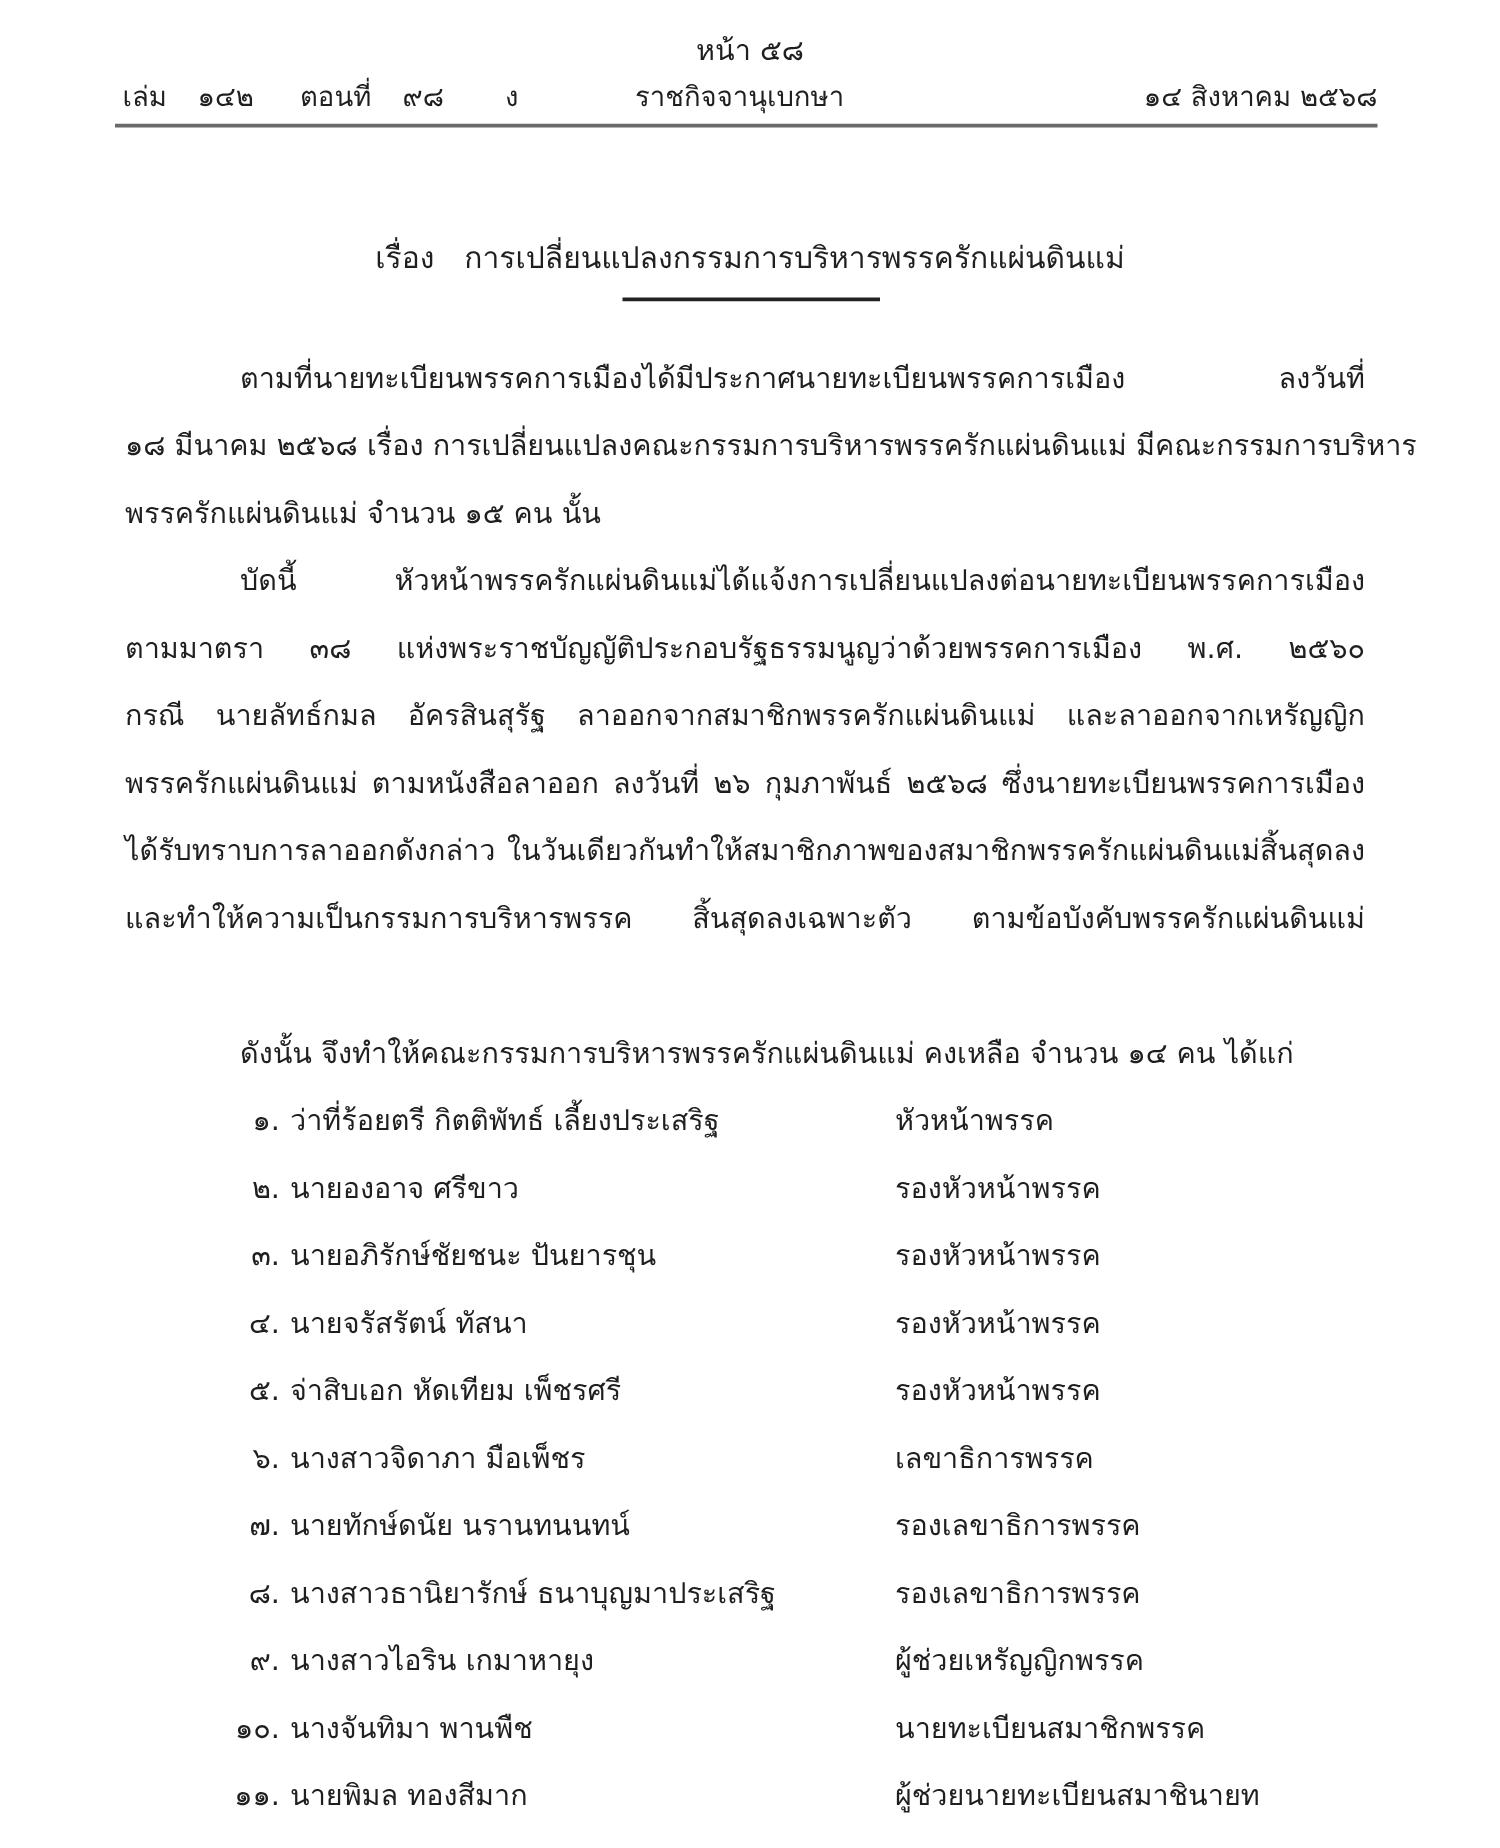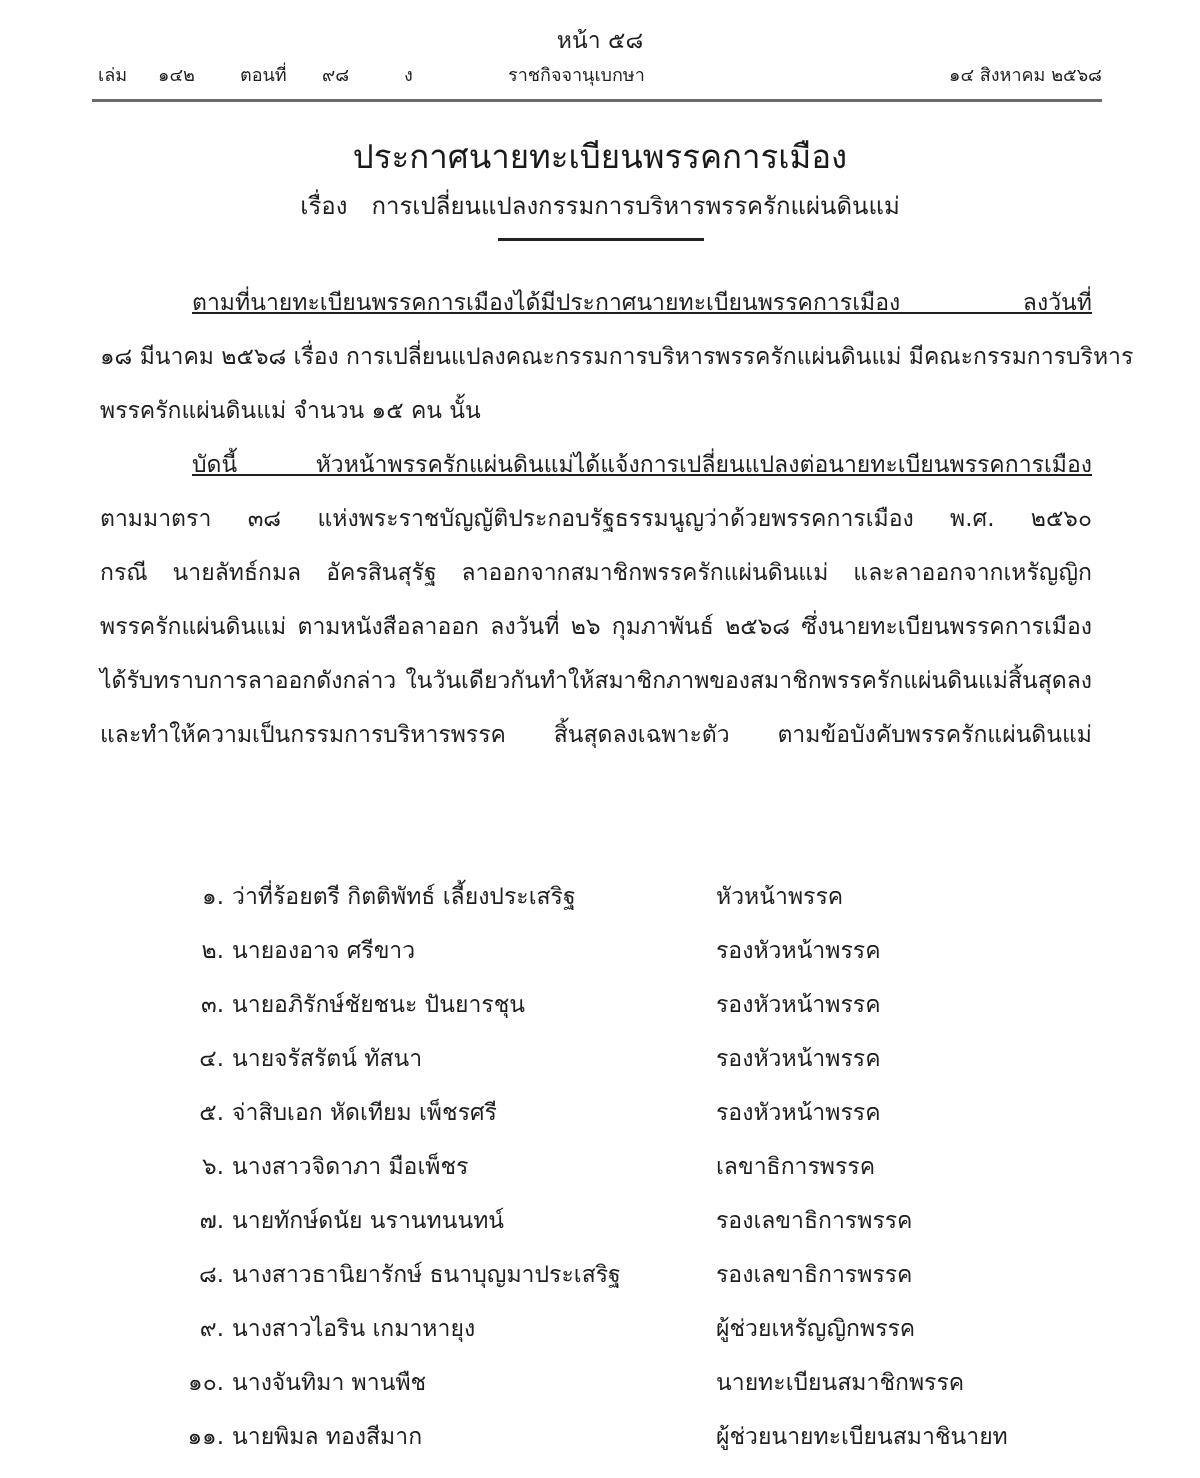--- a/index.html
+++ b/index.html
@@ -23,21 +23,21 @@
     .abs { position: absolute; white-space: nowrap; }
 
     
     .page-no {
       top: 22px; left: 0; width: 1200px;
       text-align: center;
       font-size: 23px;
     }
     .hdr {
       top: 60px;
-      font-size: 18px;
+      font-size: 22px;
     }
     .hdr-rule {
       position: absolute;
       left: 92px; top: 99px;
       width: 1010px; height: 3px;
       background: #6a6a6a;
     }
 
     
     .title {
@@ -60,21 +60,21 @@
     }
 
     
     .line {
       font-size: 23px;
       left: 100px;
       width: 992px;
       text-align: justify;
       text-align-last: justify;
     }
-    .line.indent { left: 192px; width: 900px; text-decoration: underline; }
+    .line.indent { left: 192px; width: 900px; }
     .line.last { text-align-last: left; }
 
     
     .member-no {
       font-size: 23px;
       width: 52px;
       text-align: right;
     }
     .member-name { font-size: 23px; left: 232px; }
     .member-role { font-size: 23px; left: 716px; }
@@ -89,37 +89,37 @@
   <div class="abs hdr" style="left:98px;">เล่ม</div>
   <div class="abs hdr" style="left:158px;">๑๔๒</div>
   <div class="abs hdr" style="left:240px;">ตอนที่</div>
   <div class="abs hdr" style="left:322px;">๙๘</div>
   <div class="abs hdr" style="left:404px;">ง</div>
   <div class="abs hdr" style="left:508px;">ราชกิจจานุเบกษา</div>
   <div class="abs hdr" style="right:98px;">๑๔ สิงหาคม ๒๕๖๘</div>
 
   <div class="hdr-rule"></div>
 
-  <div class="abs title">ประกาศนายทะเบียนพรรคการเมือง</div>
   <div class="abs subject">
     <span>เรื่อง</span><span class="gap"></span><span>การเปลี่ยนแปลงกรรมการบริหารพรรครักแผ่นดินแม่</span>
   </div>
   <div class="title-rule"></div>
 
   <div class="abs line indent" style="top:284px;">ตามที่นายทะเบียนพรรคการเมืองได้มีประกาศนายทะเบียนพรรคการเมือง ลงวันที่</div>
   <div class="abs line" style="top:338px;">๑๘ มีนาคม ๒๕๖๘ เรื่อง การเปลี่ยนแปลงคณะกรรมการบริหารพรรครักแผ่นดินแม่ มีคณะกรรมการบริหาร</div>
   <div class="abs line last" style="top:392px;">พรรครักแผ่นดินแม่ จำนวน ๑๕ คน นั้น</div>
 
   <div class="abs line indent" style="top:446px;">บัดนี้ หัวหน้าพรรครักแผ่นดินแม่ได้แจ้งการเปลี่ยนแปลงต่อนายทะเบียนพรรคการเมือง</div>
   <div class="abs line" style="top:500px;">ตามมาตรา ๓๘ แห่งพระราชบัญญัติประกอบรัฐธรรมนูญว่าด้วยพรรคการเมือง พ.ศ. ๒๕๖๐</div>
   <div class="abs line" style="top:554px;">กรณี นายลัทธ์กมล อัครสินสุรัฐ ลาออกจากสมาชิกพรรครักแผ่นดินแม่ และลาออกจากเหรัญญิก</div>
   <div class="abs line" style="top:608px;">พรรครักแผ่นดินแม่ ตามหนังสือลาออก ลงวันที่ ๒๖ กุมภาพันธ์ ๒๕๖๘ ซึ่งนายทะเบียนพรรคการเมือง</div>
   <div class="abs line" style="top:662px;">ได้รับทราบการลาออกดังกล่าว ในวันเดียวกันทำให้สมาชิกภาพของสมาชิกพรรครักแผ่นดินแม่สิ้นสุดลง</div>
   <div class="abs line" style="top:716px;font-family:Liberation Mono, monospace;">และทำให้ความเป็นกรรมการบริหารพรรค สิ้นสุดลงเฉพาะตัว ตามข้อบังคับพรรครักแผ่นดินแม่</div>
 
+  <div class="abs line indent last" style="top:824px; width:890px;">ดังนั้น จึงทำให้คณะกรรมการบริหารพรรครักแผ่นดินแม่ คงเหลือ จำนวน ๑๔ คน ได้แก่</div>
 
   <div>
     <div>
       <div class="abs member-no" style="top:878px; left:172px;">๑.</div>
       <div class="abs member-name" style="top:878px;">ว่าที่ร้อยตรี กิตติพัทธ์ เลี้ยงประเสริฐ</div>
       <div class="abs member-role" style="top:878px;">หัวหน้าพรรค</div>
     </div>
     <div>
       <div class="abs member-no" style="top:932px; left:172px;">๒.</div>
       <div class="abs member-name" style="top:932px;">นายองอาจ ศรีขาว</div>

